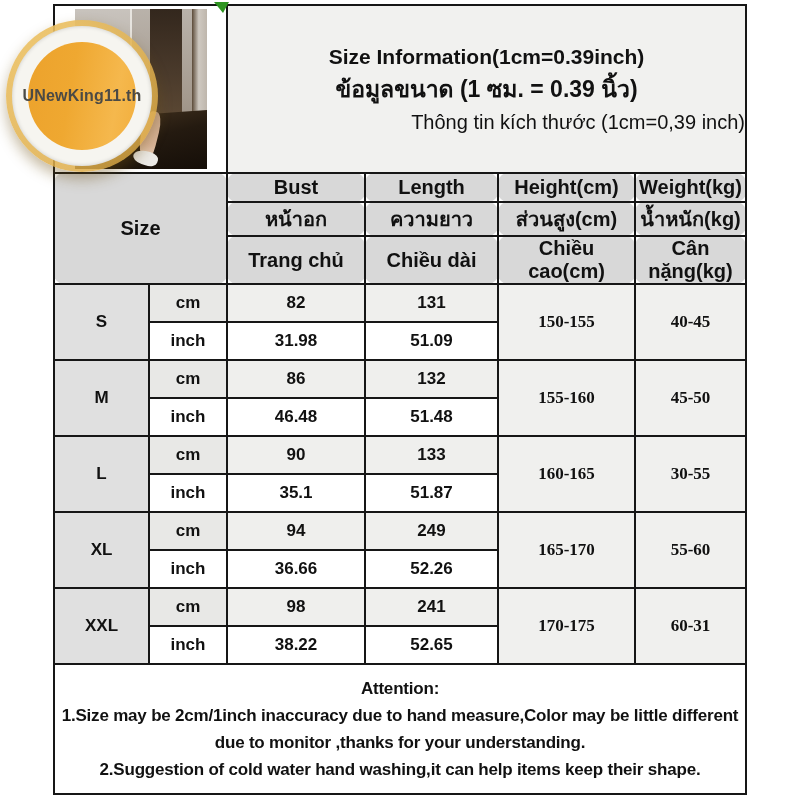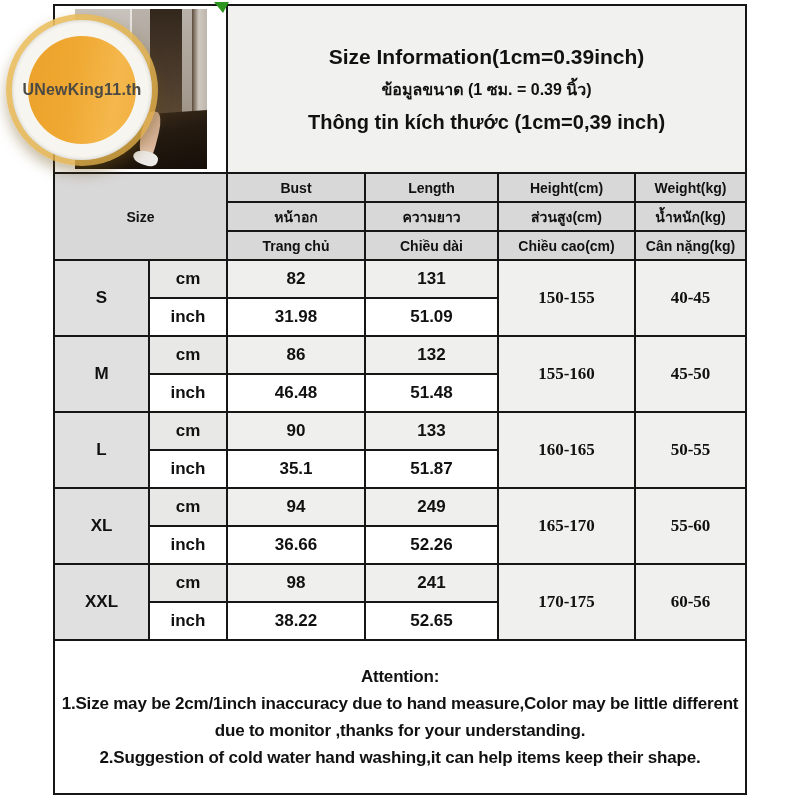--- a/index.html
+++ b/index.html
@@ -10,26 +10,26 @@
   
   table.sheet{position:absolute;left:53px;top:4px;width:692px;height:791px;
               border-collapse:collapse;table-layout:fixed;}
   table.sheet td{border:2px solid #161616;text-align:center;vertical-align:middle;
                  font-weight:bold;font-size:17px;padding:0;overflow:hidden;}
 
   
   td.photo-cell{border-top:none;border-left:none;background:#ffffff;position:relative;}
   td.title-cell{background:#f1f1ef;}
   .title-cell .t-en{font-size:21px;font-weight:bold;line-height:33px;}
-  .title-cell .t-th{font-size:16px;font-weight:bold;line-height:33px;}
-  .title-cell .t-vi{font-size:20px;font-weight:bold;line-height:33px;}
+  .title-cell .t-th{font-size:23px;font-weight:bold;line-height:33px;}
+  .title-cell .t-vi{font-size:20px;font-weight:normal;line-height:33px;text-align:right;}
 
   
   td.sizehead{background:#d8d8d8;font-size:31px;font-weight:bold;}
-  tr.hrow td{background:#d8d8d8;font-size:14px;}
+  tr.hrow td{background:#d8d8d8;font-size:20px;border-radius:10px;}
   tr.hrow{height:29px;}
   tr.toprow{height:168px;}
 
   
   tr.drow{height:38px;}
   td.sizelbl{background:#e0e0e0;font-size:19px;}
   td.cmbg{background:#efefed;}
   td.inchbg{background:#ffffff;border-radius:16px;}
   td.range{background:#f0f0ee;font-size:17px;font-family:Liberation Serif, serif;}
   td.unit{font-size:17px;margin-left:6px;}
@@ -53,21 +53,21 @@
   .ph-floor{position:absolute;left:0;bottom:0;width:100%;height:37%;
          background:linear-gradient(170deg,#43321f 0%,#241a10 45%,#150e08 100%);
          transform:skewY(-4deg);transform-origin:right bottom;}
   .ph-leg{position:absolute;left:50%;bottom:6%;width:13%;height:30%;
          background:linear-gradient(180deg,#caa88d 0%,#dcb79c 70%,#e6cdb6 100%);
          border-radius:40% 40% 30% 55%;transform:rotate(14deg);}
   .ph-shoe{position:absolute;left:44%;bottom:2%;width:19%;height:9%;
          background:#eceae6;border-radius:60% 40% 45% 45%;transform:rotate(18deg);}
 
   
-  .badge{position:absolute;left:6px;top:14px;width:152px;height:152px;border-radius:50%;
+  .badge{position:absolute;left:6px;top:20px;width:152px;height:152px;border-radius:50%;
          background:radial-gradient(circle at 35% 30%,rgba(240,200,110,0.95),rgba(214,160,55,0.8));
          box-shadow:0 7px 14px rgba(110,80,20,0.40);}
   .badge-ring{position:absolute;inset:6px;border-radius:50%;background:#f6f5f0;
          box-shadow:inset 0 0 4px rgba(0,0,0,0.18);}
   .badge-core{position:absolute;inset:16px;border-radius:50%;
          background:linear-gradient(100deg,#eca22c 0%,#efa831 40%,#f5b84d 78%,#f2ae3c 100%);
          display:flex;align-items:center;justify-content:center;}
   .badge-core span{font-size:16px;font-weight:bold;color:#4b4a45;letter-spacing:0.2px;}
 
   
@@ -156,21 +156,21 @@
       <td class="inchbg">46.48</td>
       <td class="inchbg">51.48</td>
     </tr>
 
     <tr class="drow">
       <td class="sizelbl" rowspan="2">L</td>
       <td class="unit cmbg">cm</td>
       <td class="cmbg">90</td>
       <td class="cmbg">133</td>
       <td class="range" rowspan="2">160-165</td>
-      <td class="range" rowspan="2">50-55</td>
+      <td class="range" rowspan="2">30-55</td>
     </tr>
     <tr class="drow">
       <td class="unit inchbg">inch</td>
       <td class="inchbg">35.1</td>
       <td class="inchbg">51.87</td>
     </tr>
 
     <tr class="drow">
       <td class="sizelbl" rowspan="2">XL</td>
       <td class="unit cmbg">cm</td>
@@ -184,21 +184,21 @@
       <td class="inchbg">36.66</td>
       <td class="inchbg">52.26</td>
     </tr>
 
     <tr class="drow">
       <td class="sizelbl" rowspan="2">XXL</td>
       <td class="unit cmbg">cm</td>
       <td class="cmbg">98</td>
       <td class="cmbg">241</td>
       <td class="range" rowspan="2">170-175</td>
-      <td class="range" rowspan="2">60-56</td>
+      <td class="range" rowspan="2">60-31</td>
     </tr>
     <tr class="drow">
       <td class="unit inchbg">inch</td>
       <td class="inchbg">38.22</td>
       <td class="inchbg">52.65</td>
     </tr>
 
     <tr>
       <td class="attn" colspan="6">
         <div>Attention:</div>

